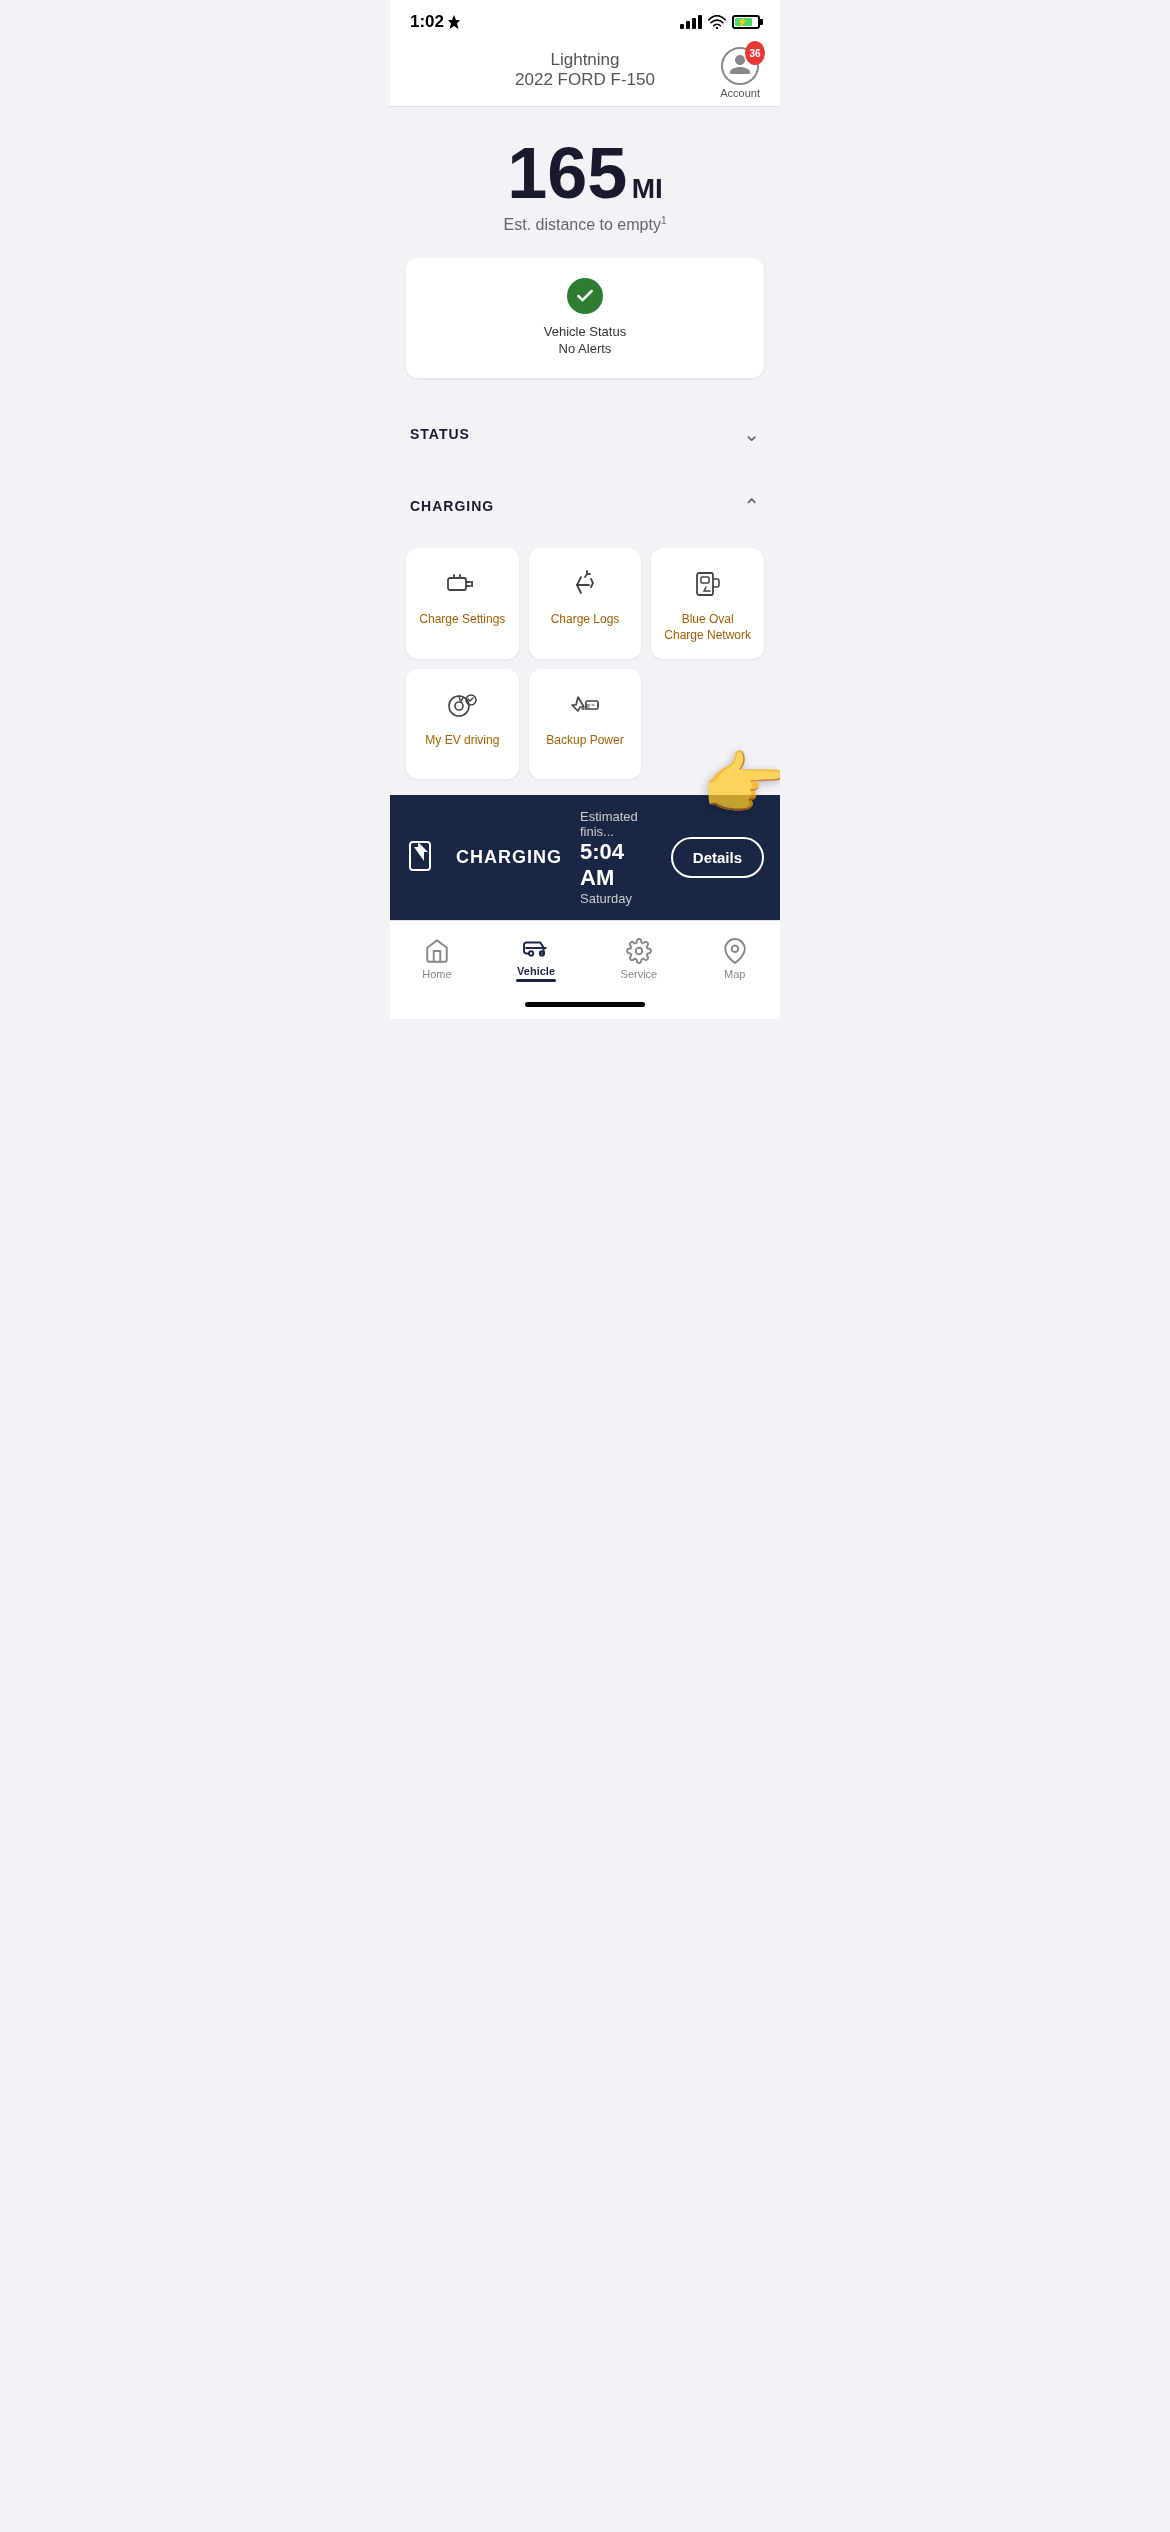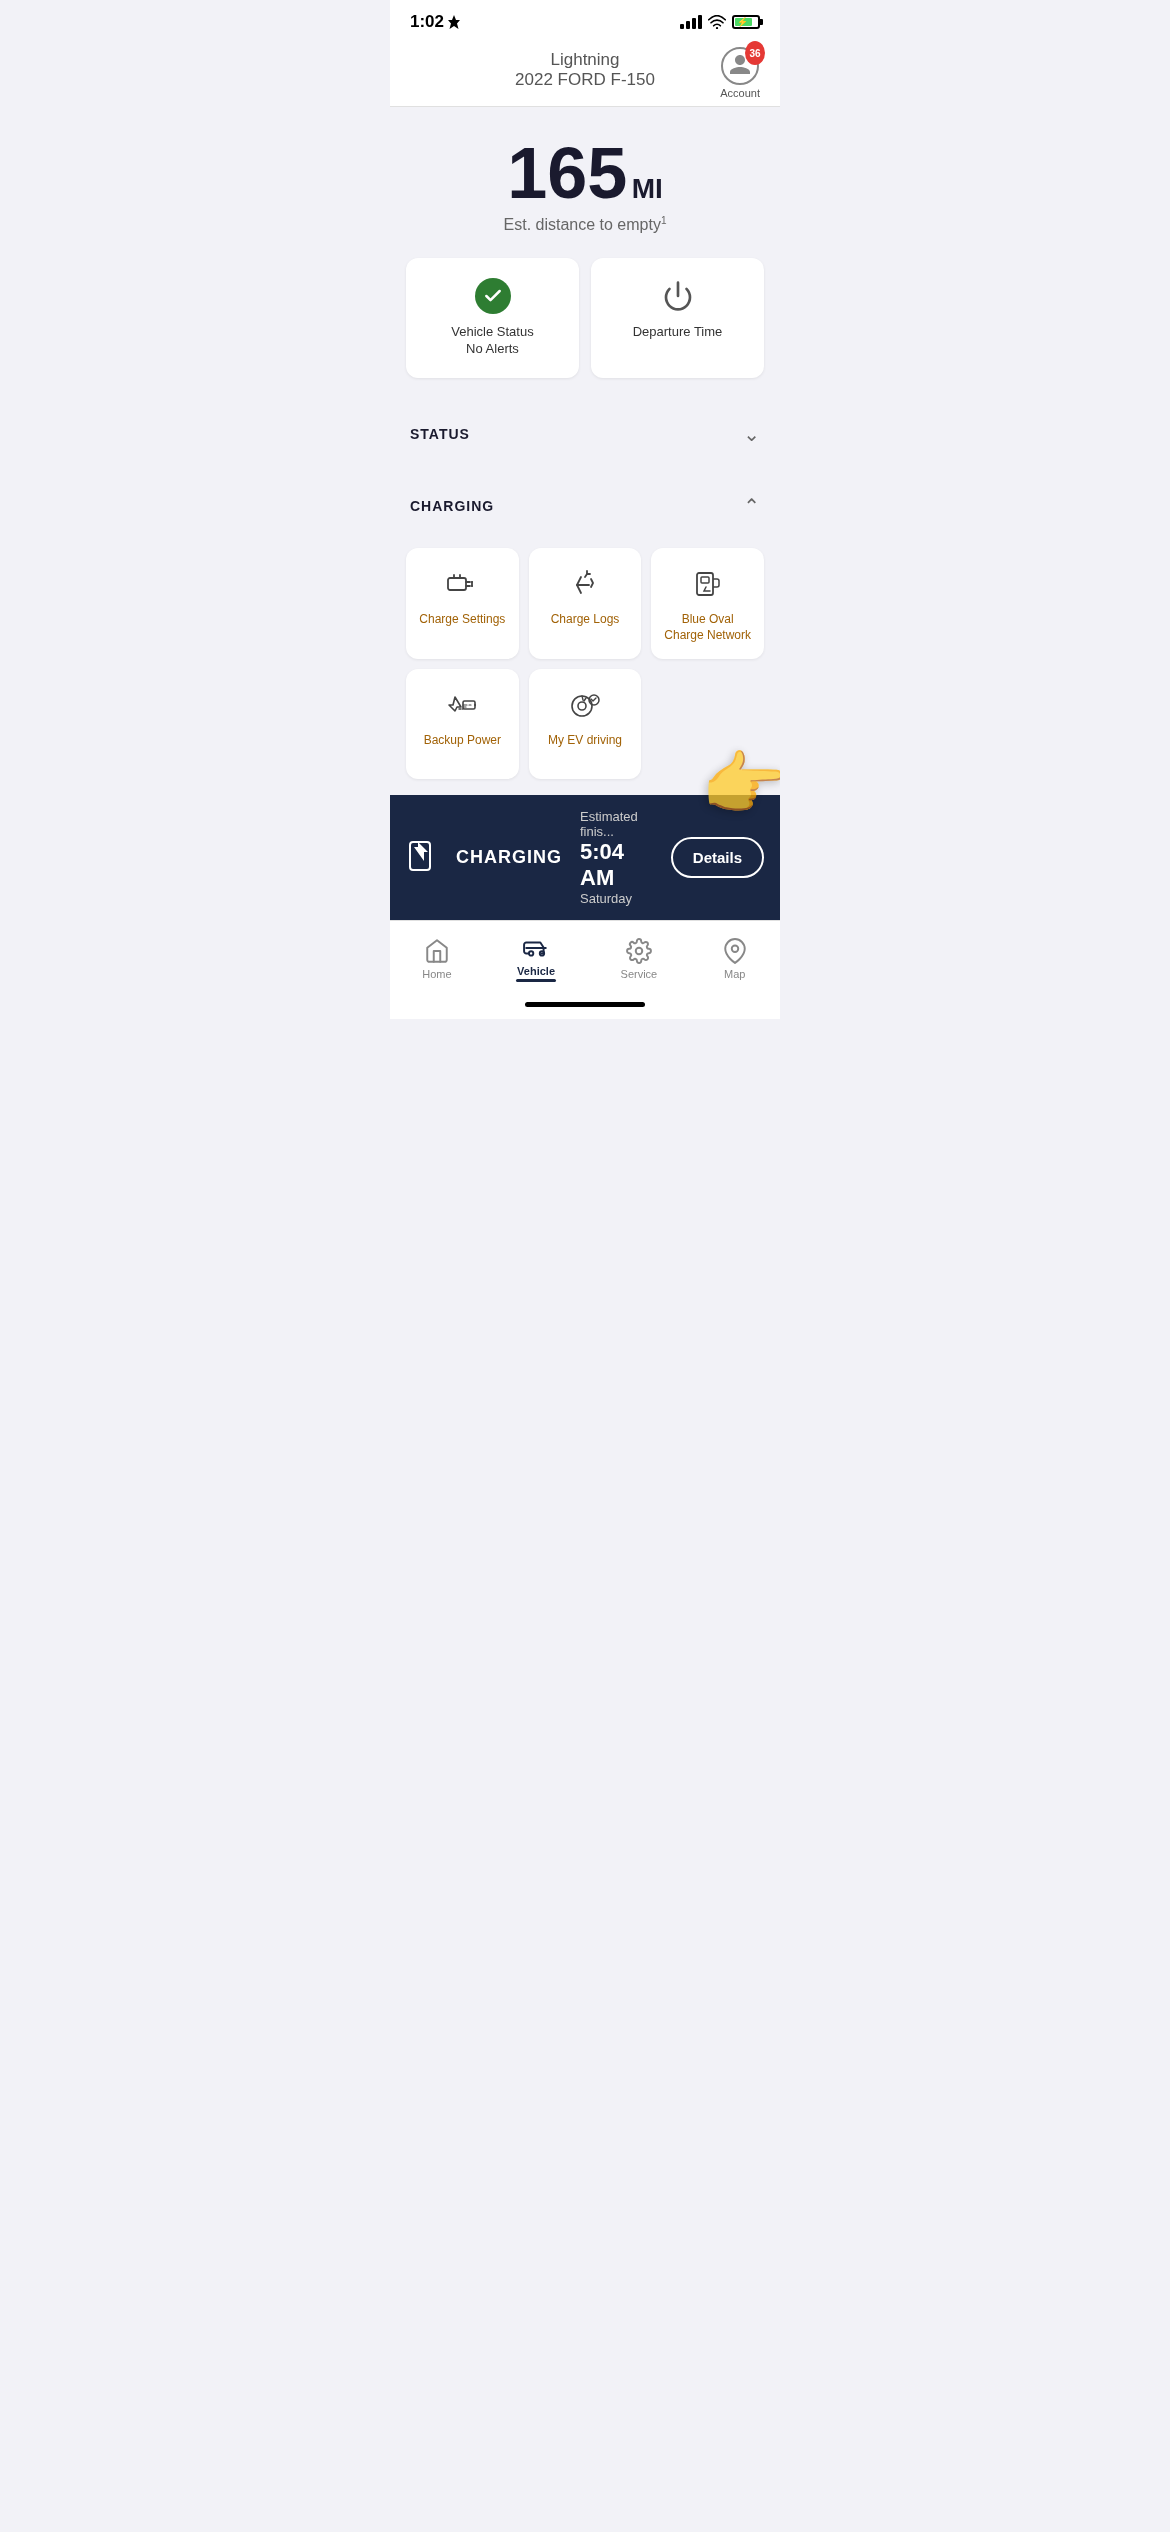--- a/index.html
+++ b/index.html
@@ -462,29 +462,20 @@
 
     <div class="action-card">
       <div class="check-circle">
         <svg viewBox="0 0 24 24">
             <polyline points="20 6 9 17 4 12"></polyline>
           </svg>
       </div>
       <div class="card-label">Vehicle Status<br>No Alerts</div>
     </div>
 
-    <div class="action-card">
-      <div class="power-icon">
-        <svg viewBox="0 0 24 24" width="36" height="36">
-          <path d="M18.36 6.64a9 9 0 1 1-12.73 0" stroke="#555" stroke-width="2" stroke-linecap="round" fill="none"></path>
-          <line x1="12" y1="2" x2="12" y2="12" stroke="#555" stroke-width="2" stroke-linecap="round"></line>
-        </svg>
-      </div>
-      <div class="card-label">Departure Time</div>
-    </div>
   </div>
 
   <div class="section-header">
     <span class="section-title">STATUS</span>
     <span class="chevron">⌄</span>
   </div>
 
   <div class="section-divider"></div>
 
   <div class="section-header">
@@ -528,42 +519,42 @@
           <rect x="8" y="8" width="8" height="6" rx="1" stroke="#444" stroke-width="1.5"></rect>
           <path d="M20 10h4a2 2 0 0 1 2 2v4a2 2 0 0 1-2 2h-4" stroke="#444" stroke-width="1.5"></path>
           <path d="M13 18l-2 4 2 0M13 22h4" stroke="#444" stroke-width="1.5" stroke-linecap="round"></path>
         </svg>
       </div>
       <div class="grid-label">Blue Oval Charge Network</div>
     </div>
 
     <div class="grid-card">
       <div class="grid-icon">
+        <svg width="34" height="30" viewBox="0 0 34 30" fill="none">
+          <circle cx="14" cy="16" r="10" stroke="#444" stroke-width="1.6"></circle>
+          <circle cx="14" cy="16" r="4" stroke="#444" stroke-width="1.6"></circle>
+          <path d="M14 6l1 4M18 8l-2 3" stroke="#444" stroke-width="1.4" stroke-linecap="round"></path>
+          <circle cx="26" cy="10" r="5" stroke="#444" stroke-width="1.5"></circle>
+          <path d="M23 9l2 2 3-3" stroke="#444" stroke-width="1.4" stroke-linecap="round" stroke-linejoin="round"></path>
+        </svg>
+      </div>
+      <div class="grid-label">My EV driving</div>
+    </div>
+
+    <div class="grid-card">
+      <div class="grid-icon">
         <svg width="34" height="28" viewBox="0 0 34 28" fill="none">
           <path d="M10 20l-6-6h4l2-8 6 10h-4l-2 4z" stroke="#444" stroke-width="1.6" stroke-linejoin="round" fill="none"></path>
           <rect x="18" y="10" width="12" height="8" rx="1.5" stroke="#444" stroke-width="1.6"></rect>
           <path d="M30 13.5v1" stroke="#444" stroke-width="1.6" stroke-linecap="round"></path>
           <path d="M18 14h4M24 14h2M18 16h3" stroke="#444" stroke-width="1.2" stroke-linecap="round"></path>
           <path d="M14 18l4 0" stroke="#444" stroke-width="1.4" stroke-linecap="round" stroke-dasharray="2 1.5"></path>
         </svg>
       </div>
       <div class="grid-label">Backup Power</div>
-    </div>
-
-    <div class="grid-card">
-      <div class="grid-icon">
-        <svg width="34" height="30" viewBox="0 0 34 30" fill="none">
-          <circle cx="14" cy="16" r="10" stroke="#444" stroke-width="1.6"></circle>
-          <circle cx="14" cy="16" r="4" stroke="#444" stroke-width="1.6"></circle>
-          <path d="M14 6l1 4M18 8l-2 3" stroke="#444" stroke-width="1.4" stroke-linecap="round"></path>
-          <circle cx="26" cy="10" r="5" stroke="#444" stroke-width="1.5"></circle>
-          <path d="M23 9l2 2 3-3" stroke="#444" stroke-width="1.4" stroke-linecap="round" stroke-linejoin="round"></path>
-        </svg>
-      </div>
-      <div class="grid-label">My EV driving</div>
     </div>
 
     <div class="cursor-overlay" style="position:absolute; right:-10px; bottom:-30px; font-size:70px; transform:scaleX(-1); opacity:0.75; pointer-events:none;">👈</div>
   </div>
 
 </div>
 
 <div class="charging-status-bar">
   <div>
     <svg width="36" height="36" viewBox="0 0 36 36" fill="none">

